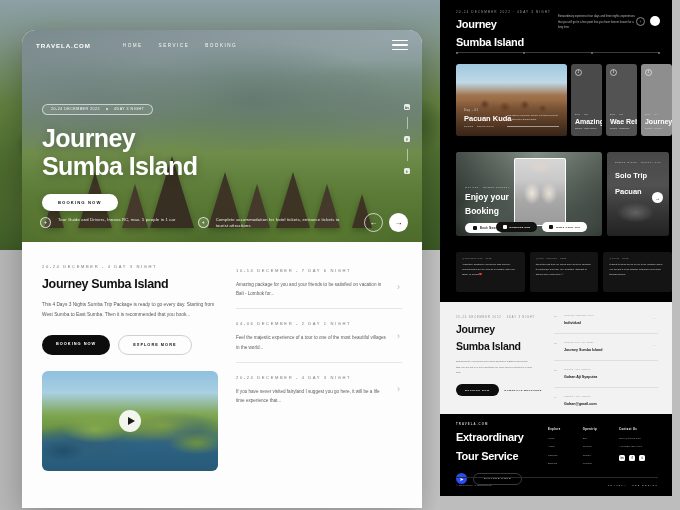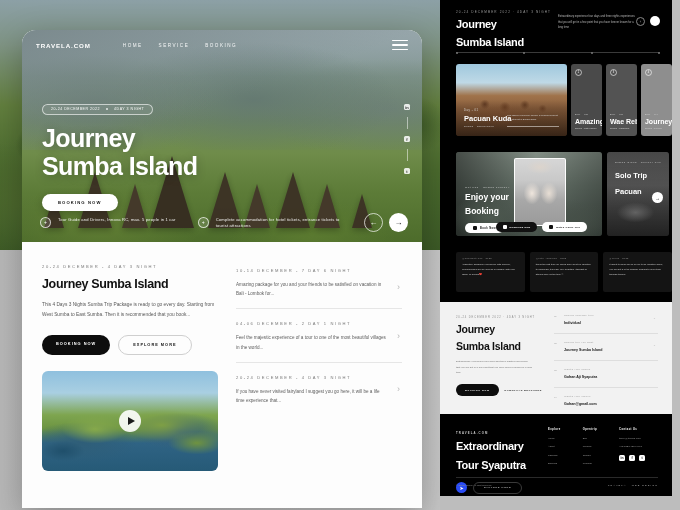--- a/index.html
+++ b/index.html
@@ -297,21 +297,21 @@
   .s5 .fl .blink { font-size:2.4px; font-weight:bold; color:#111; letter-spacing:.5px; }
   .s5 .fr { flex:1; padding:12px 14px 0 10px; }
   .ffield { position:relative; padding:0 0 8px 10px; border-bottom:.5px solid #dedede; margin-bottom:7px; }
   .ffield:last-child { border-bottom:none; }
   .ffield .idx { position:absolute; left:0; top:1px; font-size:2.4px; color:#a3a3a3; }
   .ffield .lb { font-size:2.5px; color:#9a9a9a; letter-spacing:.3px; }
   .ffield .vl { font-size:3.6px; color:#151515; font-weight:bold; margin-top:4px; }
   .ffield .cv { position:absolute; right:2px; top:2px; color:#b0b0b0; font-size:3.5px; }
 
   
-  .s6 { height:82px; background:#000; padding:17px 14px 0 16px; position:relative; }
+  .s6 { height:82px; background:#000; padding:8px 14px 0 16px; position:relative; }
   .s6 .fbrand { font-size:2.8px; color:#cfcfcf; letter-spacing:1.1px; font-weight:bold; }
   .s6 .ftitle { font-size:11px; color:#fff; font-weight:bold; line-height:1.25; margin-top:5px; letter-spacing:-.3px; }
   .s6 .frow { display:flex; gap:6px; align-items:center; margin-top:9px; }
   .s6 .fic { width:11px;height:11px;border-radius:50%;background:#2a4cf5; display:flex;align-items:center;justify-content:center;color:#fff;font-size:5px;}
   .s6 .fpill { border:.5px solid #3a3a3a; border-radius:14px; padding:3.5px 10px; font-size:2.5px; color:#dadada; letter-spacing:.6px; }
   .fcols { position:absolute; left:108px; top:14px; display:flex; gap:22px; }
   .fcol .h { font-size:2.7px; color:#fff; font-weight:bold; letter-spacing:.4px; }
   .fcol .li { font-size:2.5px; color:#9b9b9b; margin-top:5.5px; }
   .fsoc { display:flex; gap:4px; margin-top:7px; }
   .fsoc i { width:6px;height:6px;border-radius:1.5px;background:#fff; display:flex;align-items:center;justify-content:center;color:#111;font-size:3.4px;font-weight:bold;font-style:normal;}
@@ -574,21 +574,21 @@
             <div class="idx">04</div>
             <div class="lb">What's your email?</div>
             <div class="vl">Gohan@gmail.com</div>
           </div>
         </div>
       </div>
 
       <div class="rsec s6">
         <div class="fbrand">TRAVELA.COM</div>
         <div class="ftitle">Extraordinary</div>
-        <div class="ftitle">Tour Syaputra</div>
+        <div class="ftitle">Tour Service</div>
         <div class="frow">
           <div class="fic">➤</div>
           <div class="fpill">EXPLORE MORE</div>
         </div>
 
         <div class="fcols">
           <div class="fcol">
             <div class="h">Explore</div>
             <div class="li">Home</div>
             <div class="li">About</div>

